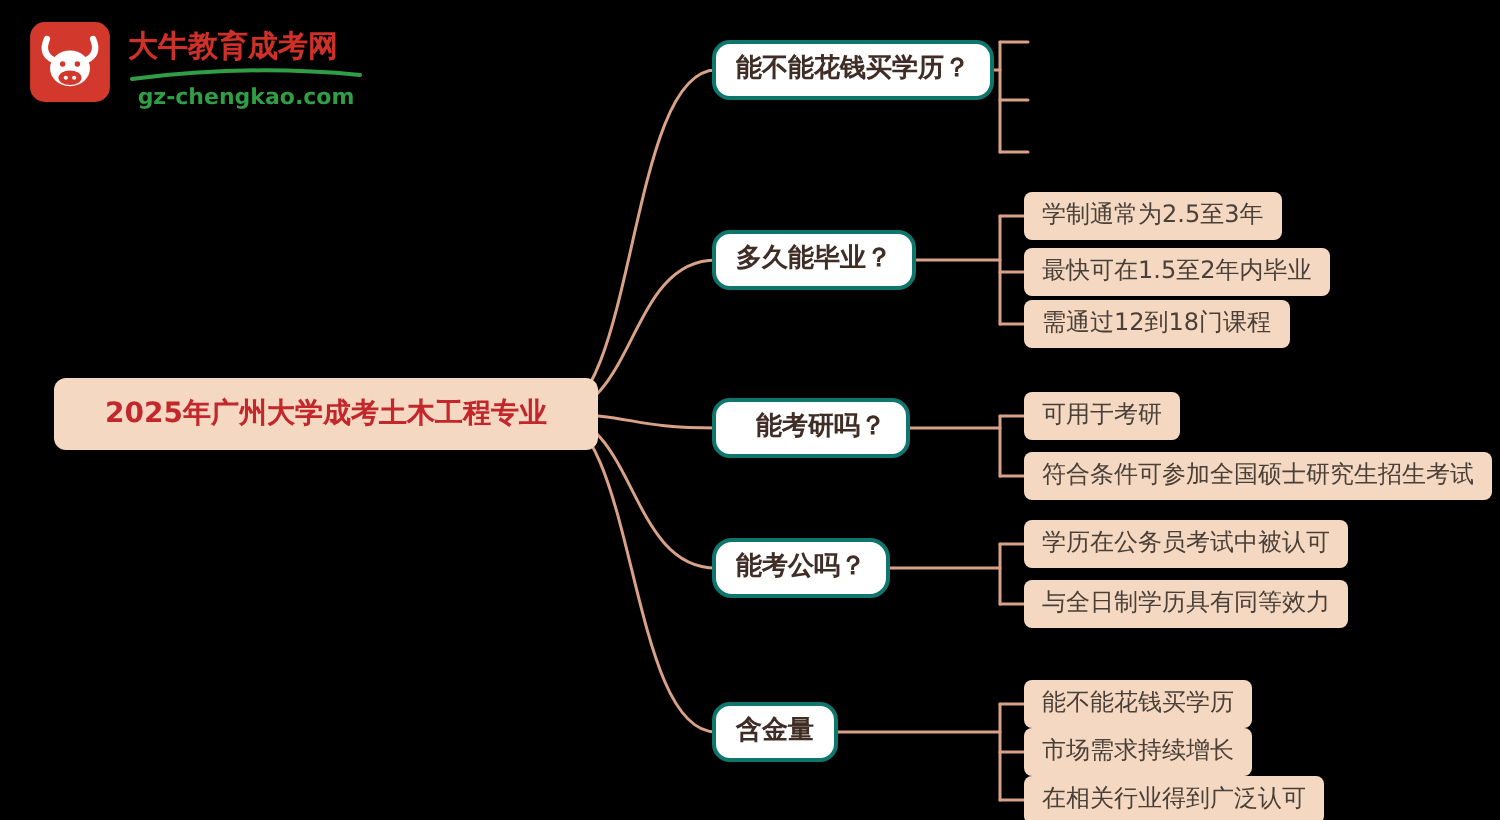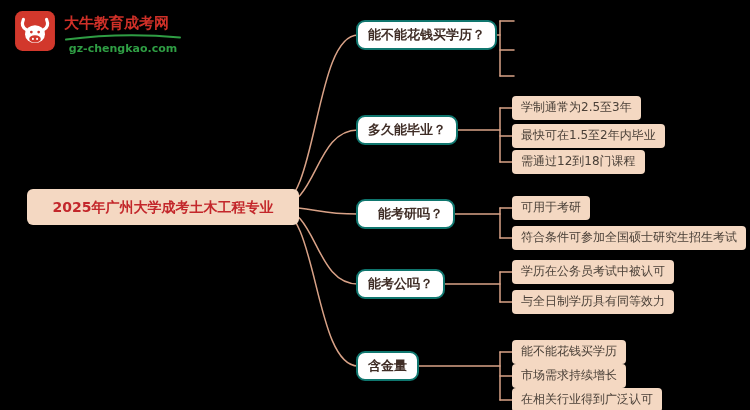--- a/index.html
+++ b/index.html
@@ -106,21 +106,21 @@
 
   <div class="node question" style="top:115px;">多久能毕业？</div>
   <div class="node answer" style="top:96px;">学制通常为2.5至3年</div>
   <div class="node answer" style="top:124px;">最快可在1.5至2年内毕业</div>
   <div class="node answer" style="top:150px;">需通过12到18门课程</div>
 
   <div class="node question" style="top:199px;padding-left:20px;">能考研吗？</div>
   <div class="node answer" style="top:196px;">可用于考研</div>
   <div class="node answer" style="top:226px;">符合条件可参加全国硕士研究生招生考试</div>
 
-  <div class="node question" style="top:269px;">能考公吗？</div>
+  <div class="node question" style="top:269px;border-radius:10px;">能考公吗？</div>
   <div class="node answer" style="top:260px;">学历在公务员考试中被认可</div>
   <div class="node answer" style="top:290px;">与全日制学历具有同等效力</div>
 
   <div class="node question" style="top:351px;">含金量</div>
   <div class="node answer" style="top:340px;">能不能花钱买学历</div>
   <div class="node answer" style="top:364px;">市场需求持续增长</div>
   <div class="node answer" style="top:388px;">在相关行业得到广泛认可</div>
 
 </div>
 

